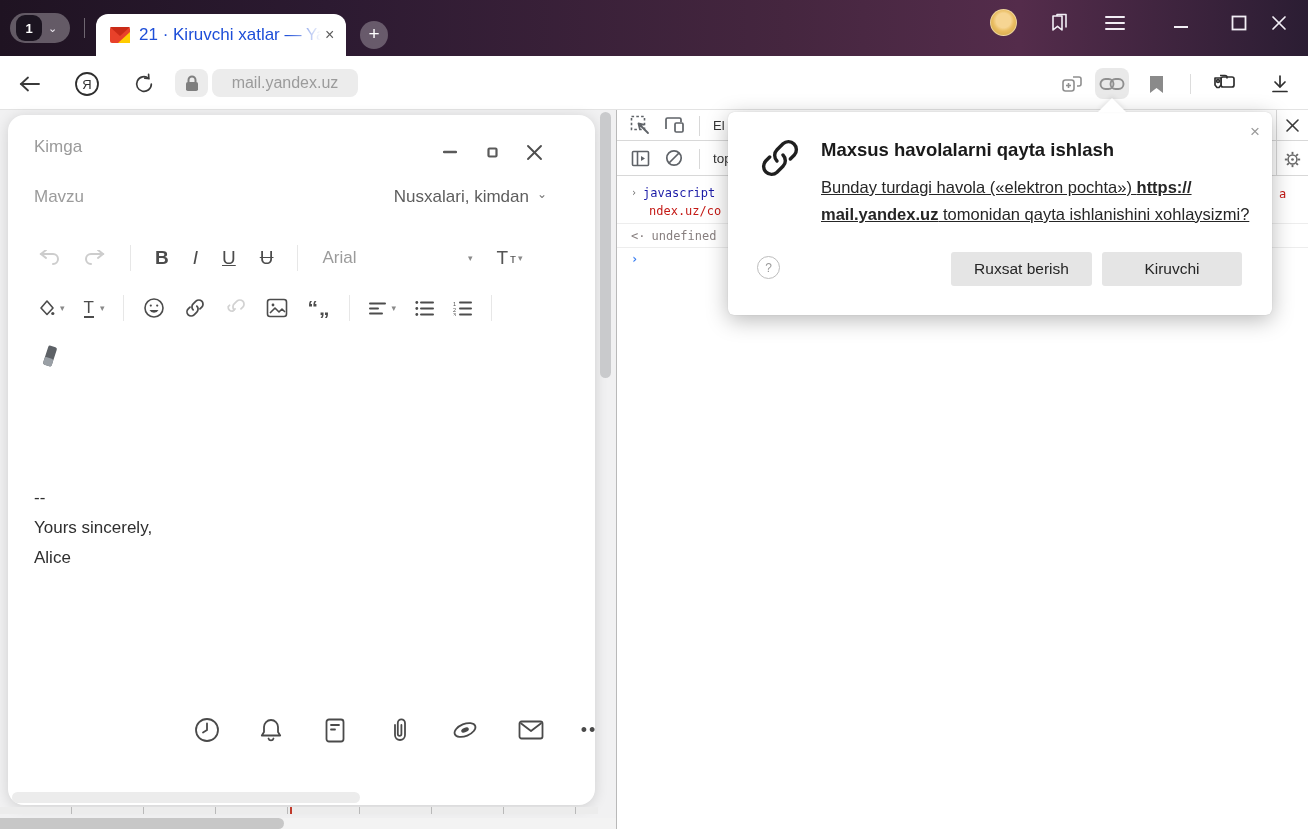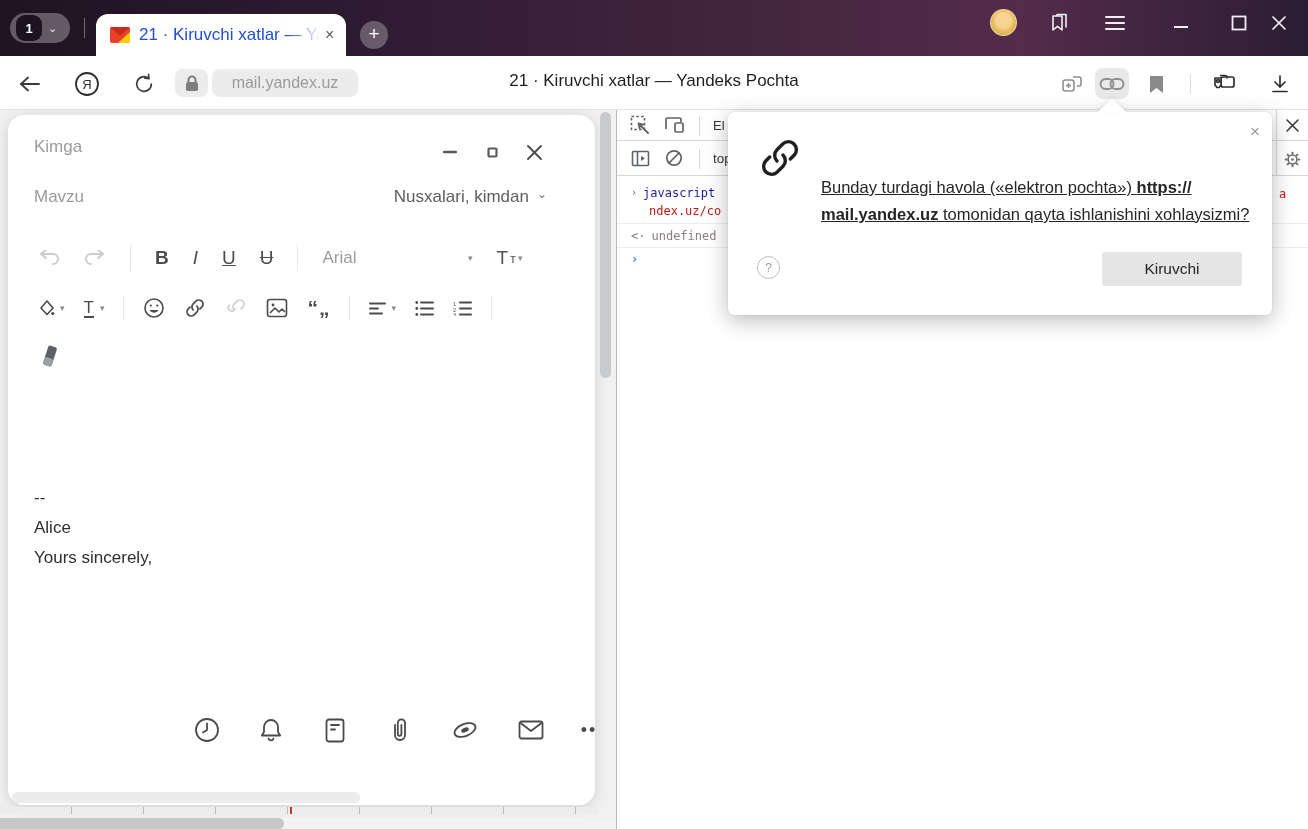--- a/index.html
+++ b/index.html
@@ -167,21 +167,20 @@
   </div>
   <div class="pill" style="left:175px;width:33px">
     <svg width="14" height="17" viewBox="0 0 14 17">
       <rect x="1" y="7" width="12" height="9" rx="1.8" fill="#7f7f7f"></rect>
       <path d="M3.5 7 V5 a3.5 3.5 0 0 1 7 0 v2" fill="none" stroke="#7f7f7f" stroke-width="2"></path>
     </svg>
   </div>
   <div class="pill" style="left:212px;width:146px">
     <span class="url-text">mail.yandex.uz</span>
   </div>
-  <div class="page-title">21 · Kiruvchi xatlar — Yandeks Pochta</div>
 
   <div class="link-active-bg"></div>
   <div class="nav-ico" style="left:1058px">
     <svg width="24" height="22" viewBox="0 0 24 22" fill="none" stroke="#8f8f8f" stroke-width="1.6">
       <path d="M13 4 h6 a2 2 0 0 1 2 2 v5 a2 2 0 0 1 -2 2 h-2"></path>
       <rect x="3" y="7" width="11" height="11" rx="2.5" fill="#fff"></rect>
       <line x1="8.5" y1="10" x2="8.5" y2="15"></line>
         <line x1="6" y1="12.5" x2="11" y2="12.5"></line>
     </svg>
   </div>
@@ -350,22 +349,22 @@
       <svg width="18" height="22" viewBox="0 0 18 22">
         <g transform="rotate(18 9 11)">
           <rect x="4.5" y="1" width="9" height="20" rx="2" fill="#5d6166"></rect>
           <rect x="4.5" y="13" width="9" height="8" rx="2" fill="#9aa0a6"></rect>
         </g>
       </svg>
     </div>
 
     <div class="body-text">
       <div>--</div>
+      <div>Yours sincerely,</div>
       <div>Alice</div>
-      <div>Yours sincerely,</div>
     </div>
 
     <div class="foot-ico" style="left:184px">
       <svg width="26" height="26" viewBox="0 0 26 26" fill="none" stroke="#4a4a4a" stroke-width="1.8" stroke-linecap="round">
         <circle cx="13" cy="13" r="11"></circle>
           <polyline points="13,6.5 13,13 9,15.5"></polyline>
       </svg>
     </div>
     <div class="foot-ico" style="left:248px">
       <svg width="24" height="26" viewBox="0 0 24 26" fill="none" stroke="#4a4a4a" stroke-width="1.8" stroke-linejoin="round">
@@ -487,16 +486,18 @@
 
 <div class="popup-arrow"></div>
 <div class="popup">
   <div style="position:absolute;left:30px;top:24px">
     <svg width="44" height="44" viewBox="0 0 44 44" fill="none" stroke="#1f1f1f" stroke-width="3.4" stroke-linecap="round">
       <path d="M19 25 a8 8 0 0 1 0 -11.3 l6 -6 a8 8 0 0 1 11.3 11.3 l-4 4"></path>
       <path d="M25 19 a8 8 0 0 1 0 11.3 l-6 6 a8 8 0 0 1 -11.3 -11.3 l4 -4"></path>
     </svg>
   </div>
   <div class="popup-close">×</div>
+  <div class="popup-title">Maxsus havolalarni qayta ishlash</div>
   <div class="popup-body"><span>Bunday turdagi havola («elektron pochta») </span><b>https://</b><wbr><b>mail.yandex.uz</b><span> tomonidan qayta ishlanishini xohlaysizmi?</span></div>
   <div class="popup-help">?</div>
+  <button class="popup-btn" style="left:223px;width:141px">Ruxsat berish</button>
   <button class="popup-btn" style="left:374px;width:140px">Kiruvchi</button>
 </div>
 
 </body></html>

